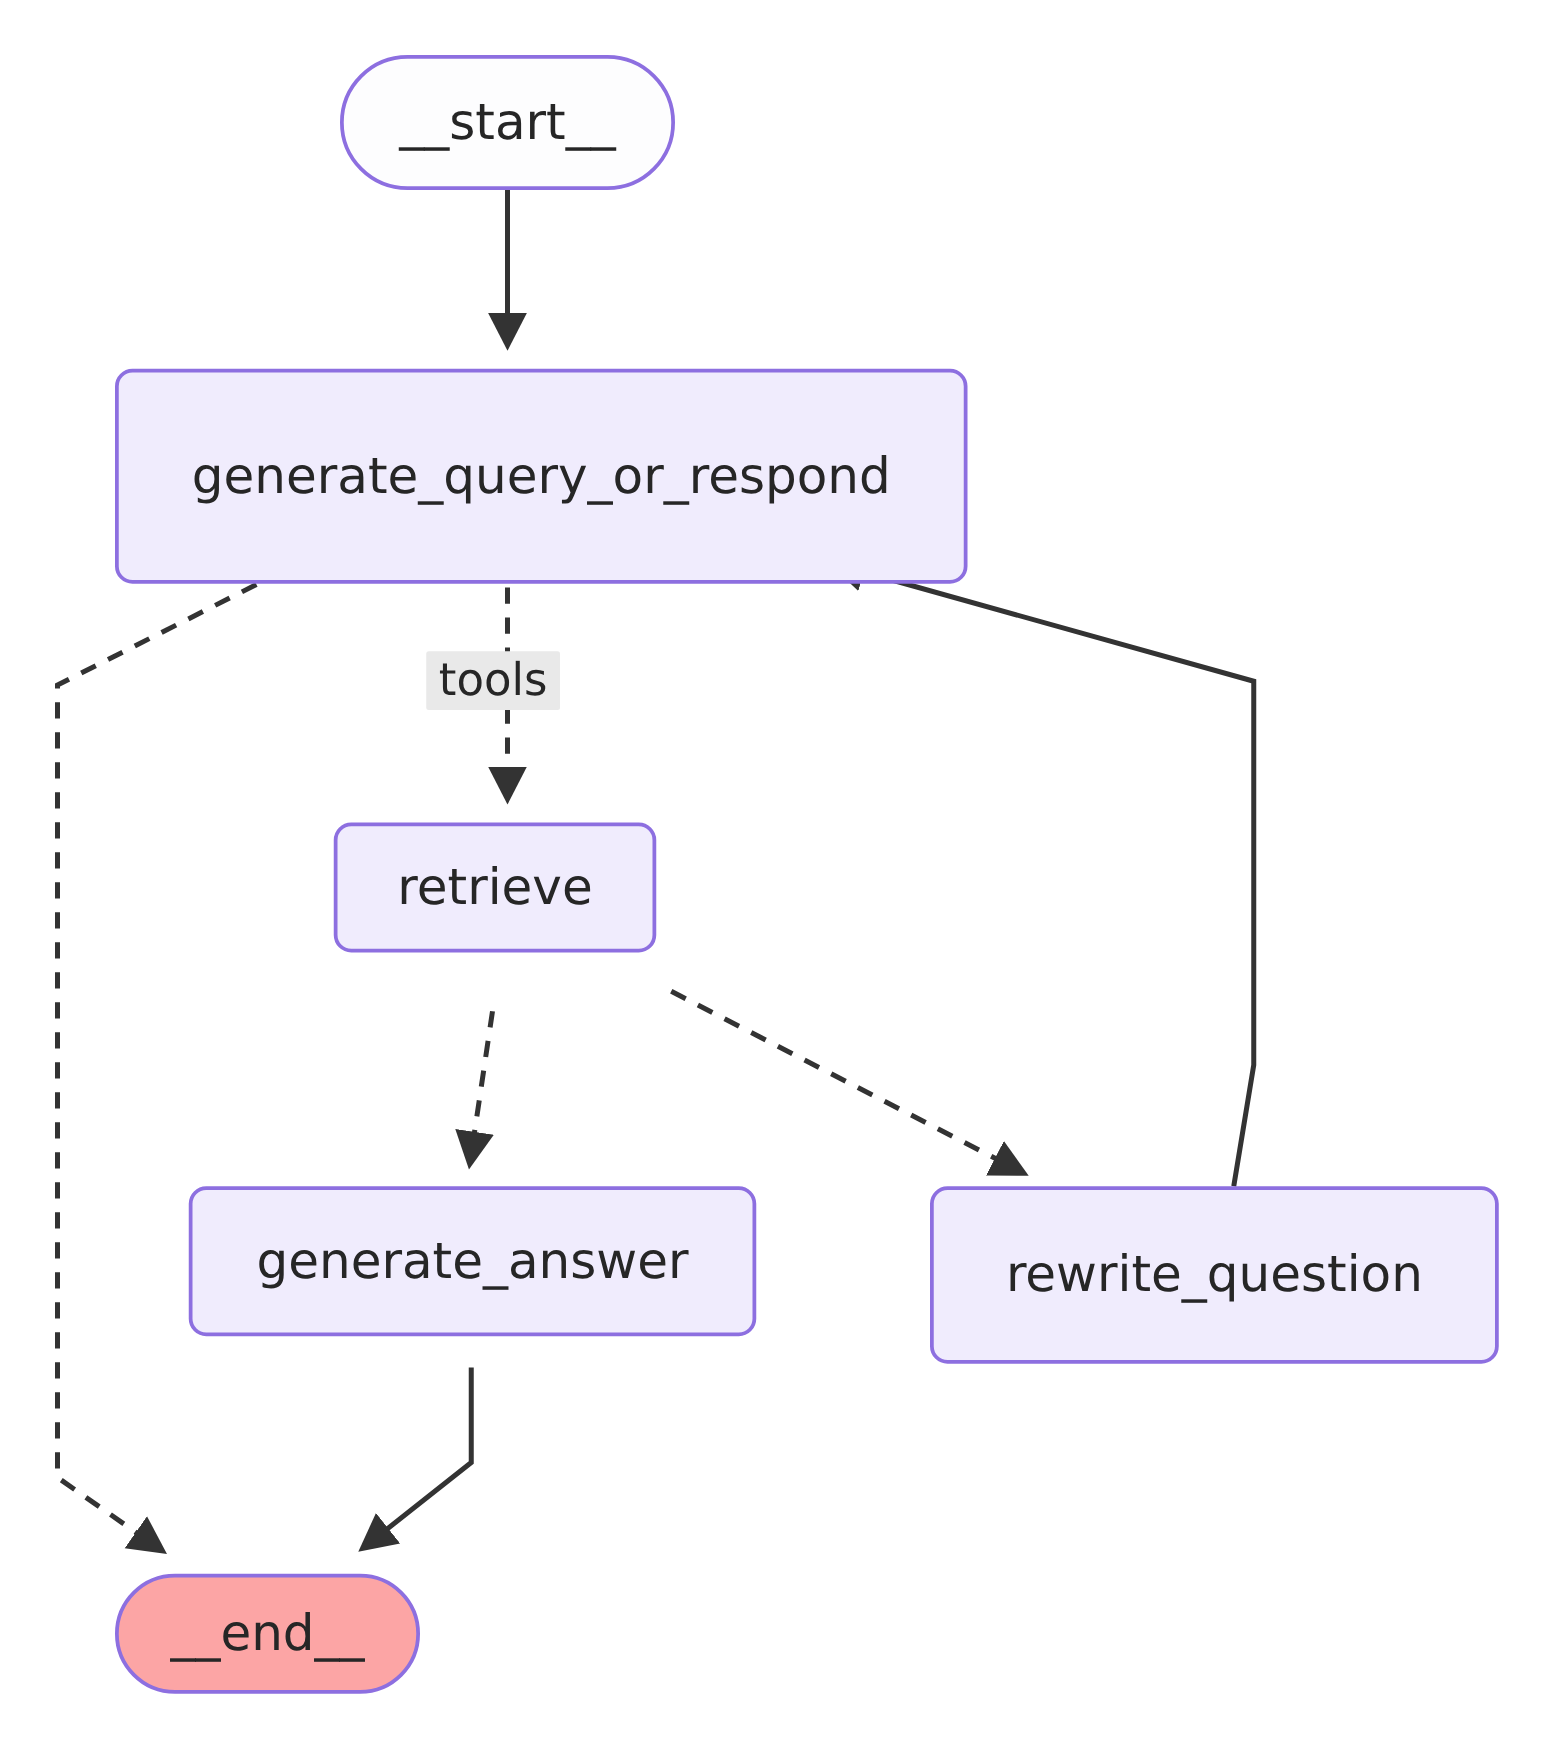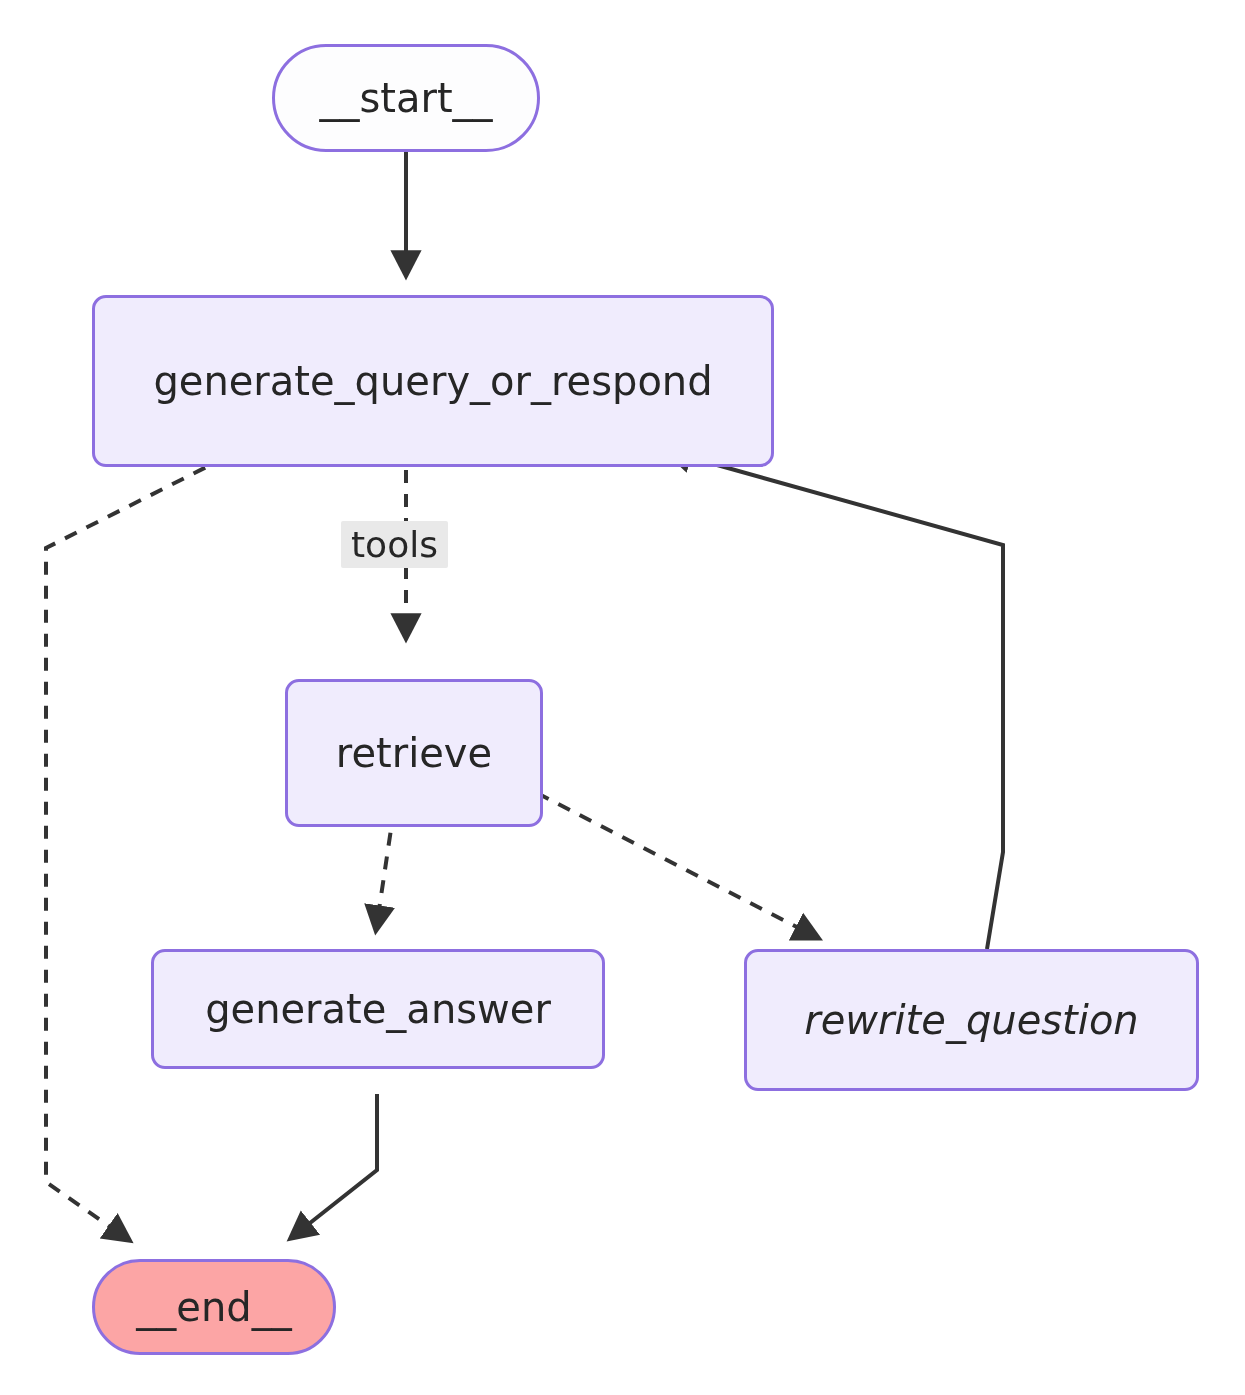--- a/index.html
+++ b/index.html
@@ -96,30 +96,30 @@
   </svg>
 
   <div class="node terminal start" style="left:272px; top:44px; width:268px; height:108px;">
     <span class="node-label" style="font-size:40px;">__start__</span>
   </div>
 
   <div class="node process" style="left:64px; top:295px; width:682px; height:172px;margin-left:28px;">
     <span class="node-label" style="font-size:40px;">generate_query_or_respond</span>
   </div>
 
-  <div class="node process" style="left:285px; top:658px; width:258px; height:148px;margin-top:21px;">
+  <div class="node process" style="left:267px; top:658px; width:258px; height:104px;">
     <span class="node-label" style="font-size:40px;">retrieve</span>
   </div>
 
   <div class="node process" style="left:151px; top:949px; width:454px; height:120px;">
     <span class="node-label" style="font-size:40px;">generate_answer</span>
   </div>
 
   <div class="node process" style="left:744px; top:949px; width:455px; height:142px;">
-    <span class="node-label" style="font-size:40px;font-style:italic;">rewrite_question</span>
+    <span class="node-label" style="font-size:40px;">rewrite_question</span>
   </div>
 
   <div class="node terminal end" style="left:92px; top:1259px; width:244px; height:96px;">
     <span class="node-label" style="font-size:40px;">__end__</span>
   </div>
 
   <div class="edge-label" style="left:341px; top:521px; font-size:36px;">tools</div>
 
 </div>
 

